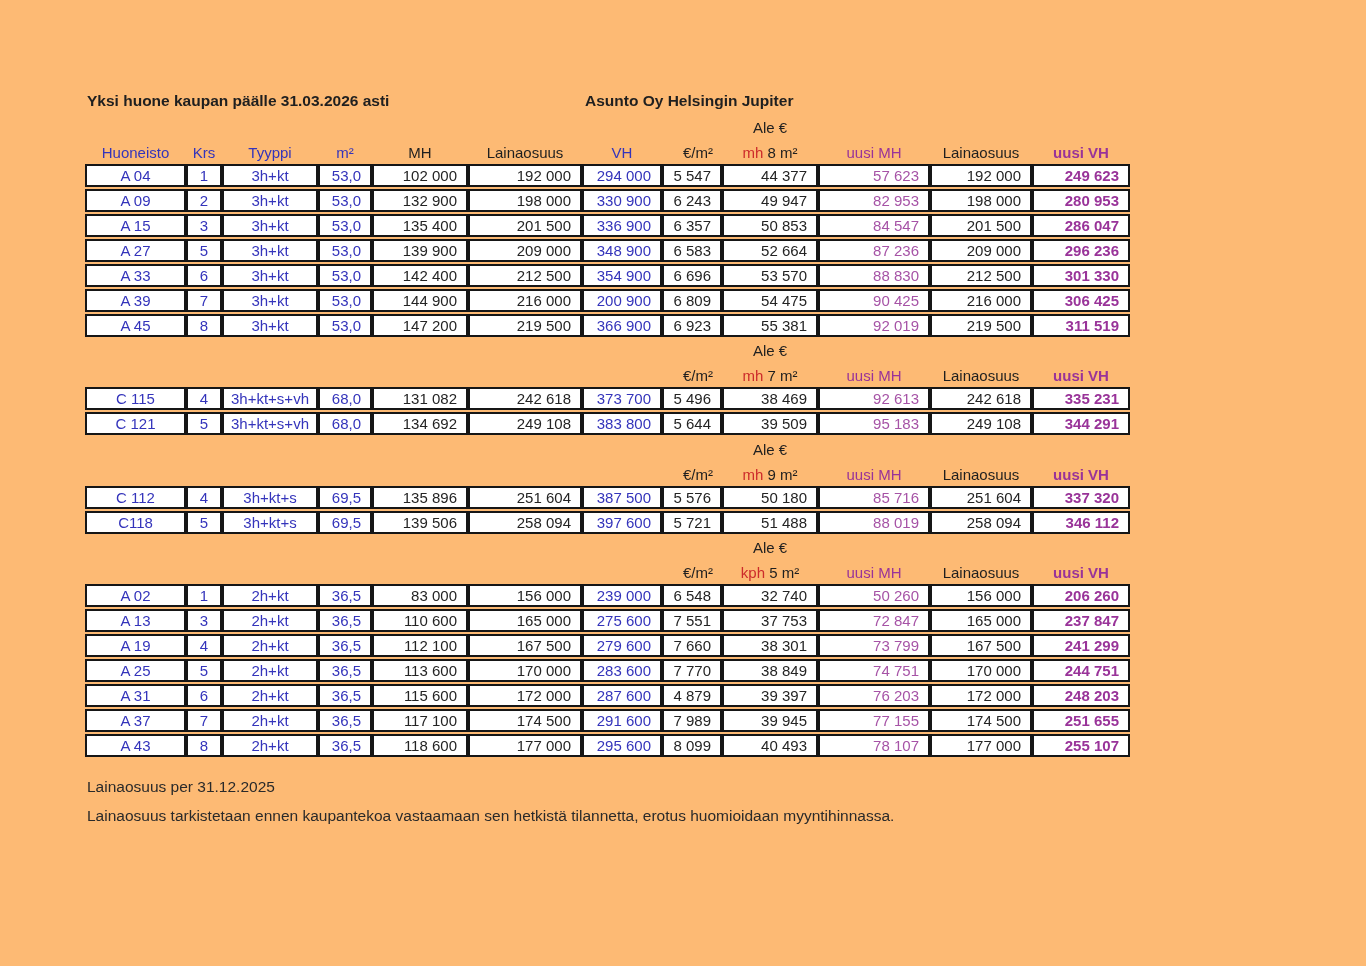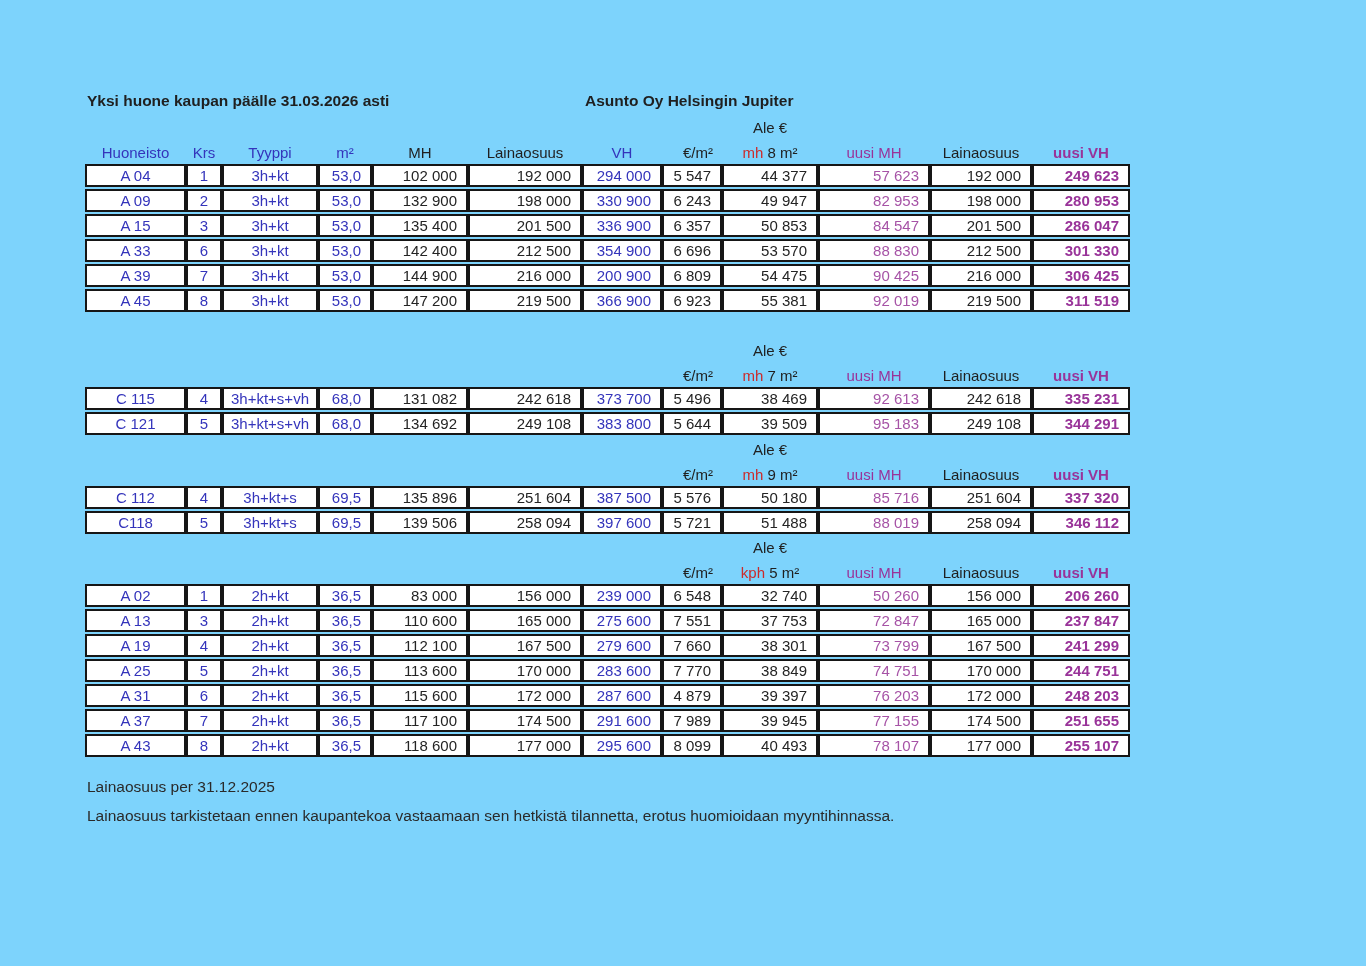--- a/index.html
+++ b/index.html
@@ -1,19 +1,19 @@
 <!DOCTYPE html>
 <html style="--blue: #3434bb; --purple: #993399; --purple-light: #a653a6; --red: #cc2b2b;"><head>
 <meta charset="utf-8">
 <style>
   html,body{margin:0;padding:0;background:#ffffff;}
   .page{
     position:relative;
     width:1366px;height:966px;
-    background:#7dd3fc;
+    background:#fdba74;
     font-family:"Liberation Sans", sans-serif;
     color:#1f1f1f;
     overflow:hidden;
   }
   .titlebar{position:absolute;top:92px;left:0;width:100%;height:20px;}
   .title-left{position:absolute;left:87px;top:0;font-size:15.5px;font-weight:bold;white-space:nowrap;}
   .title-right{position:absolute;left:585px;top:0;font-size:15.5px;font-weight:bold;white-space:nowrap;}
 
   .section{position:absolute;left:85px;width:997px;}
   .ale-row{height:24px;position:relative;}
@@ -135,20 +135,34 @@
               <td class="r dark">135 400</td>
               <td class="r dark">201 500</td>
               <td class="r blue">336 900</td>
               <td class="r dark">6 357</td>
               <td class="r dark">50 853</td>
               <td class="r plight">84 547</td>
               <td class="r dark">201 500</td>
               <td class="r pbold">286 047</td>
             </tr>
             <tr>
+              <td class="c blue">A 27</td>
+              <td class="c blue">5</td>
+              <td class="c blue">3h+kt</td>
+              <td class="r blue">53,0</td>
+              <td class="r dark">139 900</td>
+              <td class="r dark">209 000</td>
+              <td class="r blue">348 900</td>
+              <td class="r dark">6 583</td>
+              <td class="r dark">52 664</td>
+              <td class="r plight">87 236</td>
+              <td class="r dark">209 000</td>
+              <td class="r pbold">296 236</td>
+            </tr>
+            <tr>
               <td class="c blue">A 33</td>
               <td class="c blue">6</td>
               <td class="c blue">3h+kt</td>
               <td class="r blue">53,0</td>
               <td class="r dark">142 400</td>
               <td class="r dark">212 500</td>
               <td class="r blue">354 900</td>
               <td class="r dark">6 696</td>
               <td class="r dark">53 570</td>
               <td class="r plight">88 830</td>

